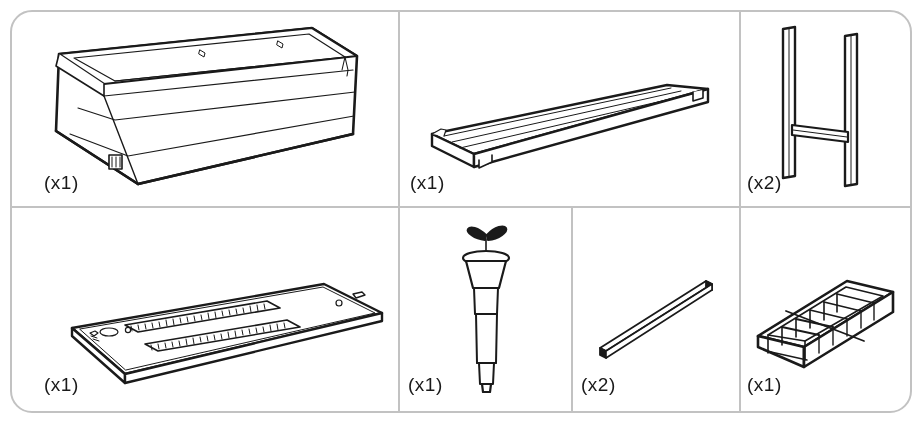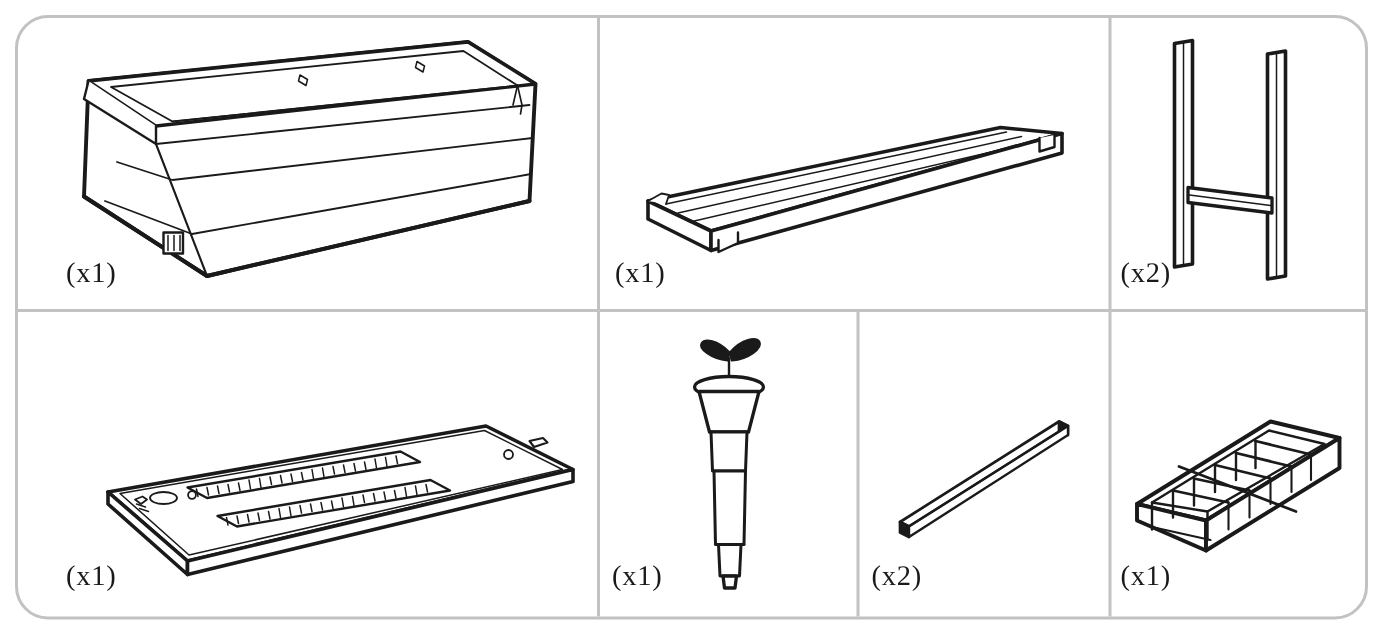--- a/index.html
+++ b/index.html
@@ -3,21 +3,21 @@
 <meta charset="utf-8">
 <style>
   html,body{margin:0;padding:0;background:#ffffff;}
   body{width:922px;height:423px;font-family:"DejaVu Sans",sans-serif;overflow:hidden;}
   #sheet{position:relative;width:922px;height:423px;background:#ffffff;}
   .grid{position:absolute;left:10px;top:10px;width:902px;height:403px;
         border:2px solid #c2c2c2;border-radius:22px;box-sizing:border-box;}
   .vline{position:absolute;width:2px;background:#c2c2c2;}
   .hline{position:absolute;height:2px;background:#c2c2c2;left:10px;width:902px;}
   .cell{position:absolute;box-sizing:border-box;}
-  .qty{position:absolute;font-family:Liberation Serif, serif;
+  .qty{position:absolute;font-family:Liberation Sans, sans-serif;
        font-size:19px;color:#1a1a1a;letter-spacing:.5px;white-space:nowrap;}
   .art{position:absolute;left:0;top:0;width:100%;height:100%;pointer-events:none;}
   svg{display:block;overflow:visible;}
 </style>
 </head>
 <body>
 
 <div id="sheet">
 
   <div class="grid"></div>

